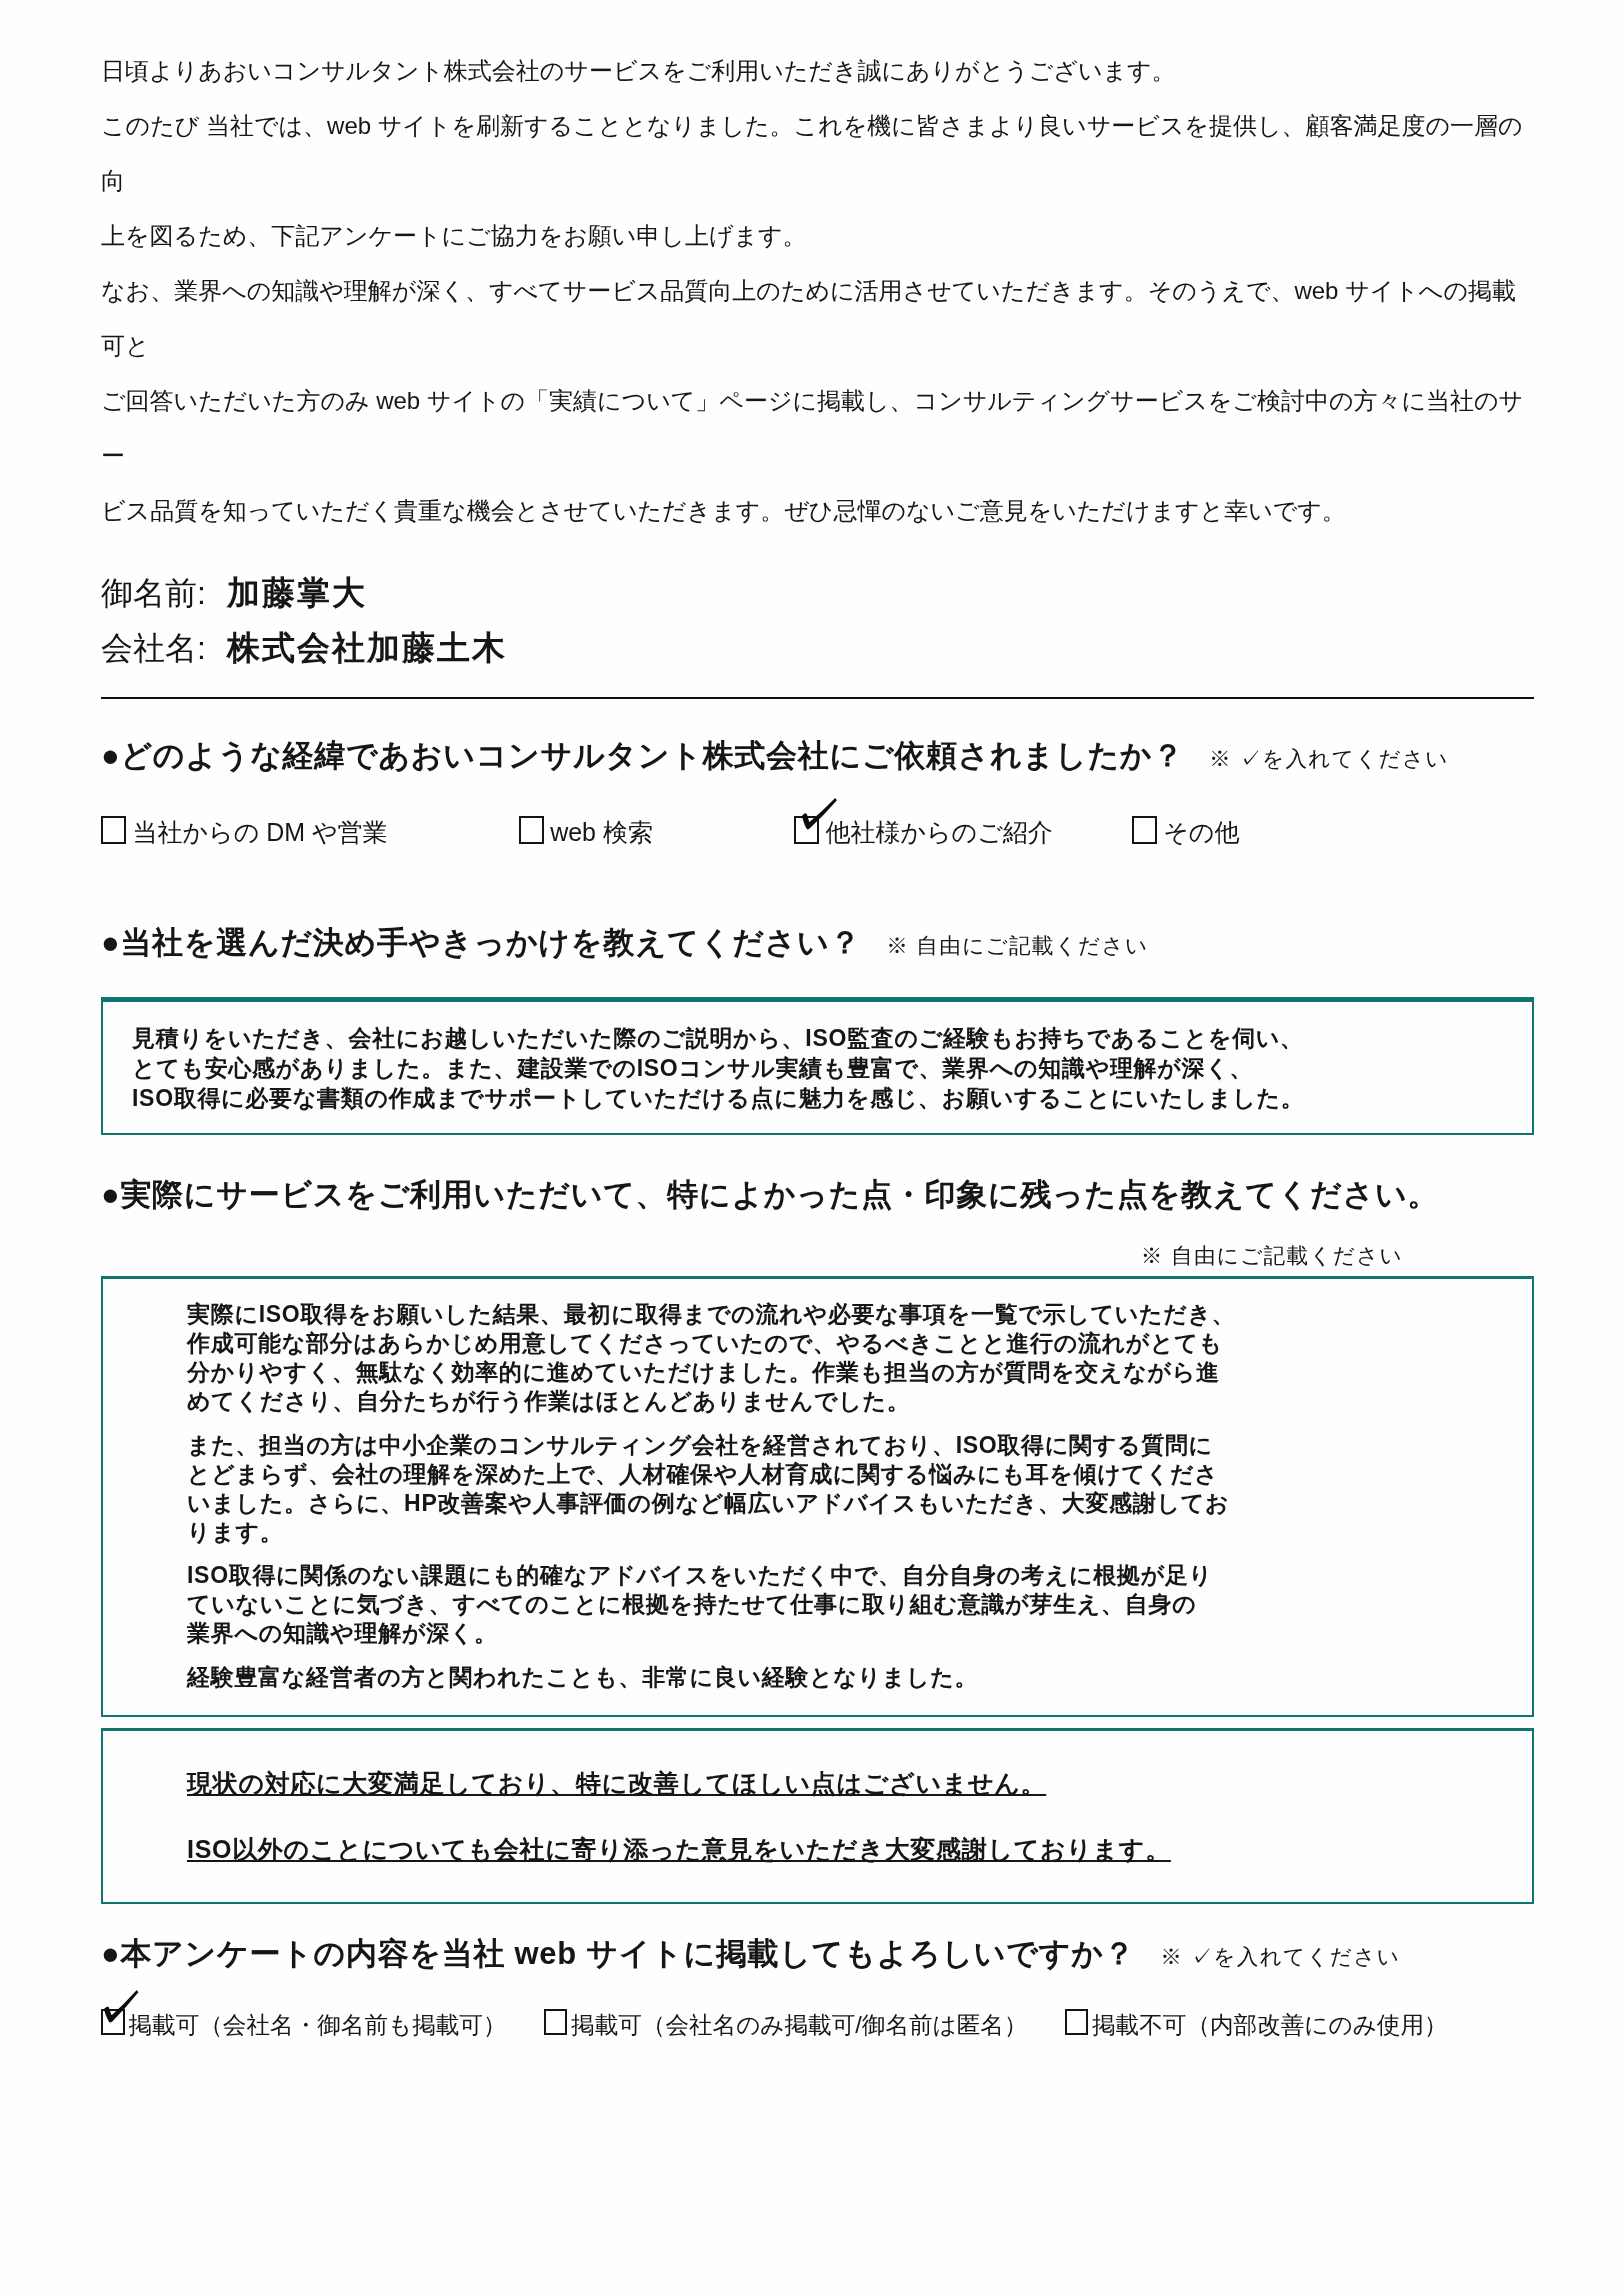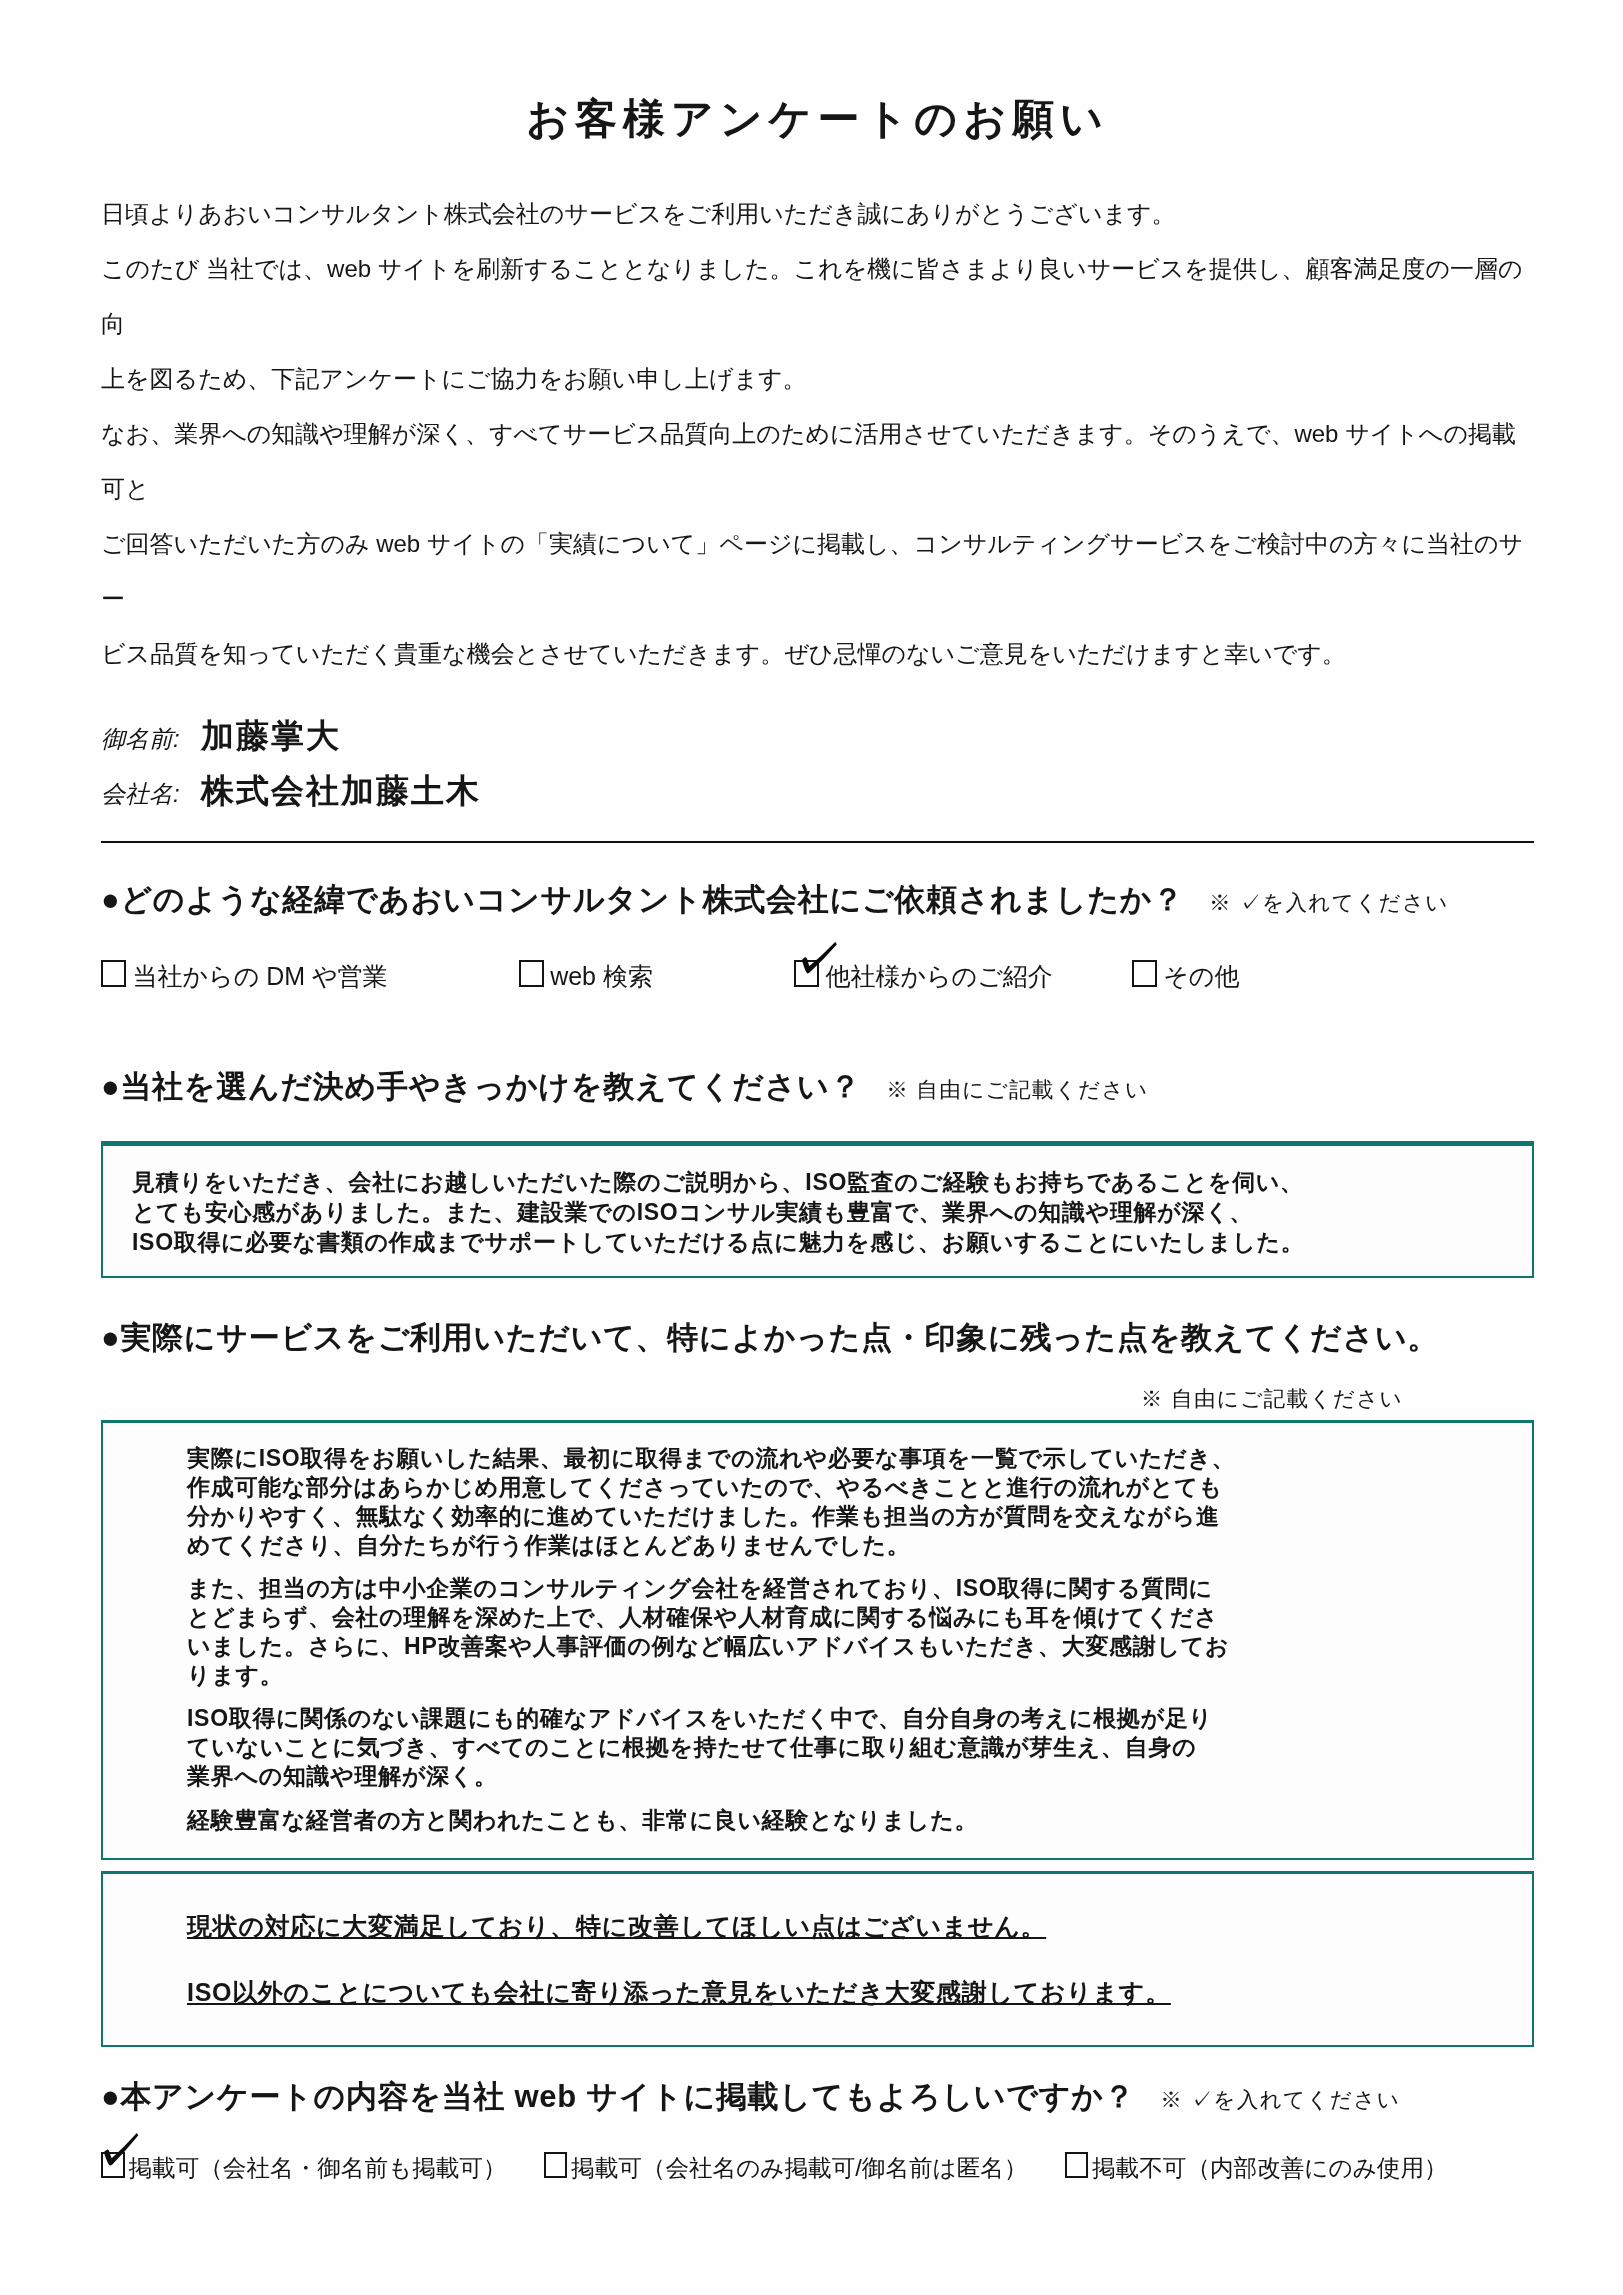--- a/index.html
+++ b/index.html
@@ -18,21 +18,21 @@
     text-align:center;
     font-size:42px;
     font-weight:600;
     letter-spacing:5.9px;
     line-height:1.15;
   }
   .intro{margin-top:43px;}
   .intro-line{font-size:24px;line-height:55px;white-space:pre-line;}
   .respondent{margin-top:31px;}
   .resp-row{line-height:48px;white-space:nowrap;}
-  .resp-label{font-size:24px;font-style:italic;}
+  .resp-label{font-size:32px;}
   .resp-value{font-size:33px;font-weight:700;margin-left:18.3px;letter-spacing:2px;}
   .rule{margin-top:18.3px;border-top:2.6px solid #111;height:0;}
   .q-heading{font-size:31px;font-weight:700;letter-spacing:0.7px;white-space:nowrap;}
   .q-note{font-size:21.6px;font-weight:400;margin-left:25px;letter-spacing:1.3px;}
   .q1-heading{margin-top:36px;}
   .options-row{margin-top:39px;font-size:25px;display:flex;align-items:center;}
   .option{display:flex;align-items:flex-start;white-space:nowrap;}
   .opt-gap-1{margin-right:131px;}
   .opt-gap-2{margin-right:141px;}
   .opt-gap-3{margin-right:79px;}
@@ -72,21 +72,20 @@
   .opt2-gap{margin-right:37px;}
   .options-row-2 .cb{width:19.6px;height:22px;margin-right:3.9px;}
   .check-left{left:-9.2px;transform:rotate(4deg);}
 </style>
 </head>
 <body>
 
 <div class="page">
   <div class="content">
 
-    <div class="title">お客様アンケートのお願い</div>
 
     <div class="intro">
       <div class="intro-line">日頃よりあおいコンサルタント株式会社のサービスをご利用いただき誠にありがとうございます。</div>
       <div class="intro-line">このたび 当社では、web サイトを刷新することとなりました。これを機に皆さまより良いサービスを提供し、顧客満足度の一層の向
 上を図るため、下記アンケートにご協力をお願い申し上げます。</div>
       <div class="intro-line">なお、業界への知識や理解が深く、すべてサービス品質向上のために活用させていただきます。そのうえで、web サイトへの掲載可と
 ご回答いただいた方のみ web サイトの「実績について」ページに掲載し、コンサルティングサービスをご検討中の方々に当社のサー
 ビス品質を知っていただく貴重な機会とさせていただきます。ぜひ忌憚のないご意見をいただけますと幸いです。</div>
     </div>
 

